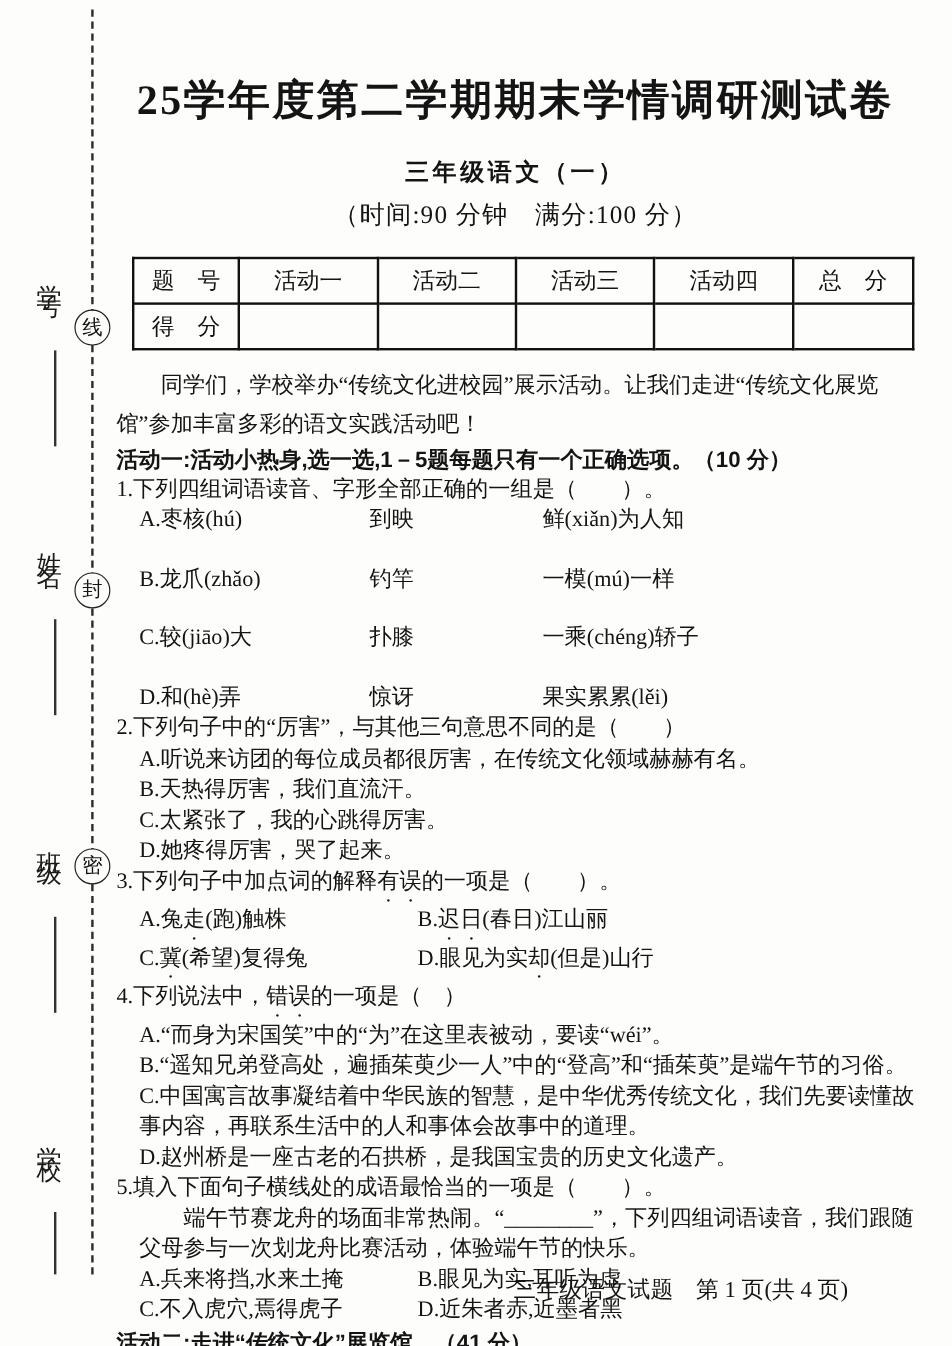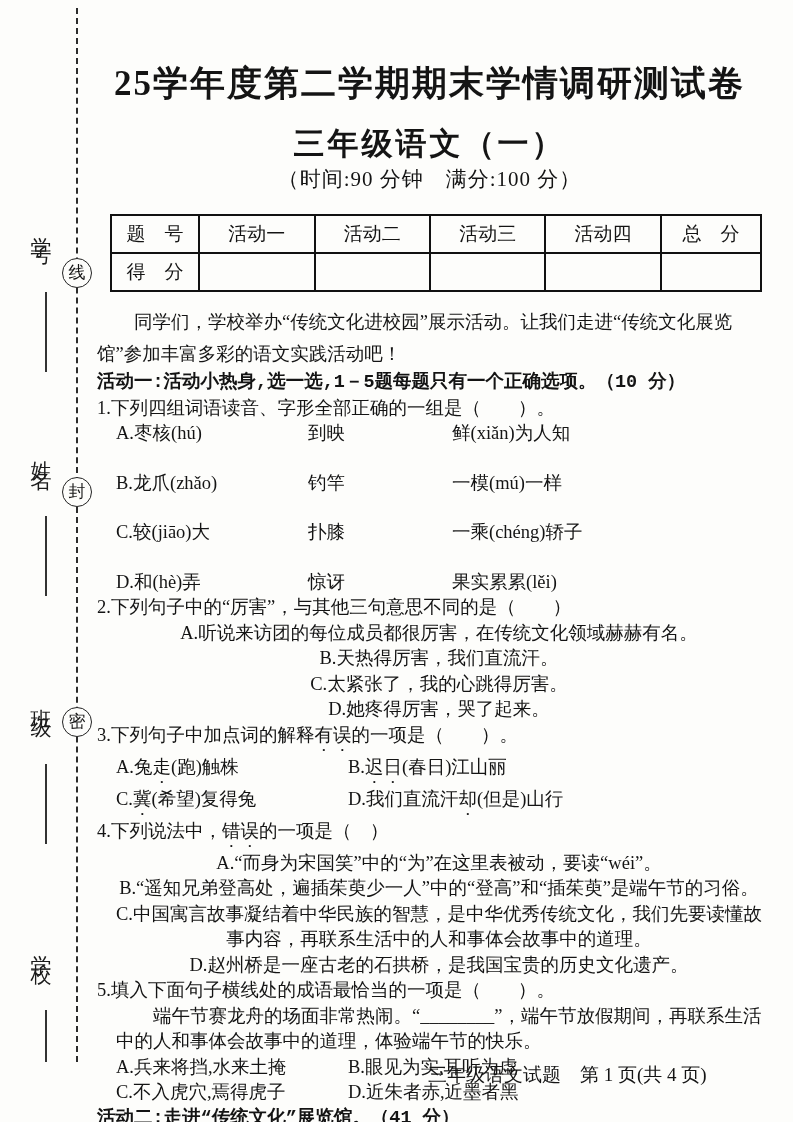--- a/index.html
+++ b/index.html
@@ -21,35 +21,35 @@
   }
   .vlabel {
     position:absolute; left:27px; writing-mode:vertical-rl; text-orientation:upright;
     font-size:21px; letter-spacing:9px; color:#1a1a1a;
   }
   .vblank { position:absolute; left:45px; width:1.5px; background:#333; }
 
   
   .content { position:absolute; left:97px; top:48px; width:665px; }
   .t1 { font-size:35px; font-weight:900; text-align:center; letter-spacing:2px; padding-top:12px; line-height:48px; }
-  .t2 { font-size:31px; font-weight:900; text-align:center; letter-spacing:3px; margin-top:16px; line-height:40px; }
+  .t2 { font-size:20px; font-weight:900; text-align:center; letter-spacing:3px; margin-top:16px; line-height:40px; }
   .meta { font-size:21px; text-align:center; margin-top:0; line-height:30px; letter-spacing:1px; }
 
   table.score { border-collapse:collapse; margin:20px 0 0 13px; table-layout:fixed; }
   table.score td { border:2px solid #111; text-align:center; font-size:19px; height:38px; }
   table.score td.c0 { width:96px; }
   table.score td.cm { width:131px; }
   table.score td.cl { width:110px; }
 
   .intro { margin-top:14px; font-size:18.5px; line-height:32px; text-indent:2em; }
 
   .qarea { font-size:18.5px; line-height:25.5px; }
-  .hd { font-family:Liberation Mono, monospace; font-weight:700; font-size:18.5px; }
+  .hd { font-family:Liberation Sans, sans-serif; font-weight:700; font-size:18.5px; }
   .nw { white-space:nowrap; }
-  .opt { padding-left:19px;text-align:center; }
+  .opt { padding-left:19px; }
   .grid3 { display:grid; grid-template-columns:168px 120px 1fr; padding-left:19px;gap:24px; }
   .grid2 { display:grid; grid-template-columns:232px 1fr; padding-left:19px; }
   .passage { padding-left:19px; text-indent:2em; }
   .mt6 { margin-top:6px; }
   .emdot {
     -webkit-text-emphasis:filled dot; -webkit-text-emphasis-position:under right;
     text-emphasis:filled dot; text-emphasis-position:under right;
   }
   .footer { position:absolute; left:428px; top:1062px; font-size:19px; white-space:nowrap; }
 </style>
@@ -131,31 +131,31 @@
       <div class="opt nw">A.听说来访团的每位成员都很厉害，在传统文化领域赫赫有名。</div>
       <div class="opt nw">B.天热得厉害，我们直流汗。</div>
       <div class="opt nw">C.太紧张了，我的心跳得厉害。</div>
       <div class="opt nw">D.她疼得厉害，哭了起来。</div>
 
       <div class="nw"><span>3.下列句子中加点词的解释</span><span class="emdot">有误</span><span>的一项是（　　）。</span></div>
       <div class="grid2">
         <span class="nw"><span>A.兔</span><span class="emdot">走</span><span>(跑)触株</span></span>
         <span class="nw"><span>B.</span><span class="emdot">迟日</span><span>(春日)江山丽</span></span>
         <span class="nw"><span>C.</span><span class="emdot">冀</span><span>(希望)复得兔</span></span>
-        <span class="nw"><span>D.我们直流汗</span><span class="emdot">却</span><span>(但是)山行</span></span>
+        <span class="nw"><span>D.眼见为实</span><span class="emdot">却</span><span>(但是)山行</span></span>
       </div>
 
       <div class="nw"><span>4.下列说法中，</span><span class="emdot">错误</span><span>的一项是（　）</span></div>
       <div class="opt nw">A.“而身为宋国笑”中的“为”在这里表被动，要读“wéi”。</div>
       <div class="opt nw">B.“遥知兄弟登高处，遍插茱萸少一人”中的“登高”和“插茱萸”是端午节的习俗。</div>
       <div class="opt">C.中国寓言故事凝结着中华民族的智慧，是中华优秀传统文化，我们先要读懂故事内容，再联系生活中的人和事体会故事中的道理。</div>
       <div class="opt nw">D.赵州桥是一座古老的石拱桥，是我国宝贵的历史文化遗产。</div>
 
       <div class="nw">5.填入下面句子横线处的成语最恰当的一项是（　　）。</div>
-      <div class="passage">端午节赛龙舟的场面非常热闹。“________”，端午节放假期间，再联系生活中的人和事体会故事中的道理，体验端午节的快乐。</div>
+      <div class="passage">端午节赛龙舟的场面非常热闹。“________”，下列四组词语读音，我们跟随父母参与一次划龙舟比赛活动，体验端午节的快乐。</div>
       <div class="grid2">
         <span class="nw">A.兵来将挡,水来土掩</span>
         <span class="nw">B.眼见为实,耳听为虚</span>
         <span class="nw">C.不入虎穴,焉得虎子</span>
         <span class="nw">D.近朱者赤,近墨者黑</span>
       </div>
 
       <div class="hd nw">活动二:走进“传统文化”展览馆。（41 分）</div>
       <div class="nw mt6">1.三年级级部要求:明天（7 月 3 日）下午 4 点，三年级全体同学参加“走进‘传统文</div>
 

